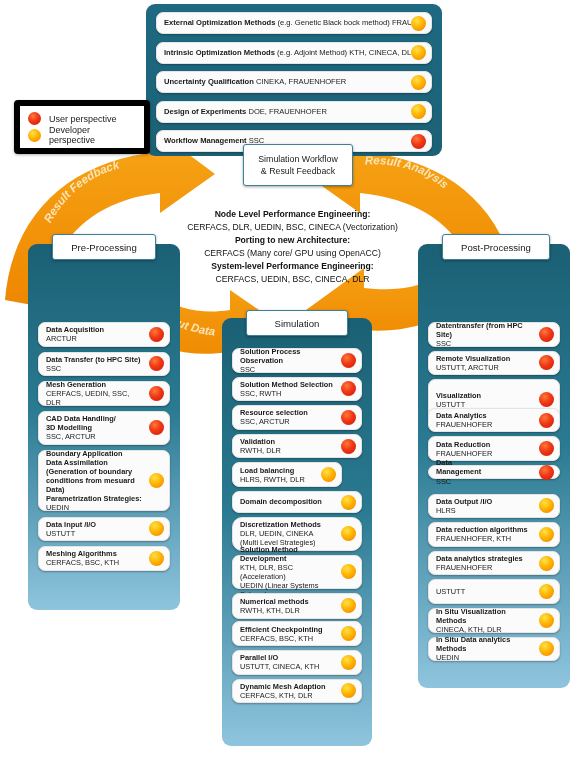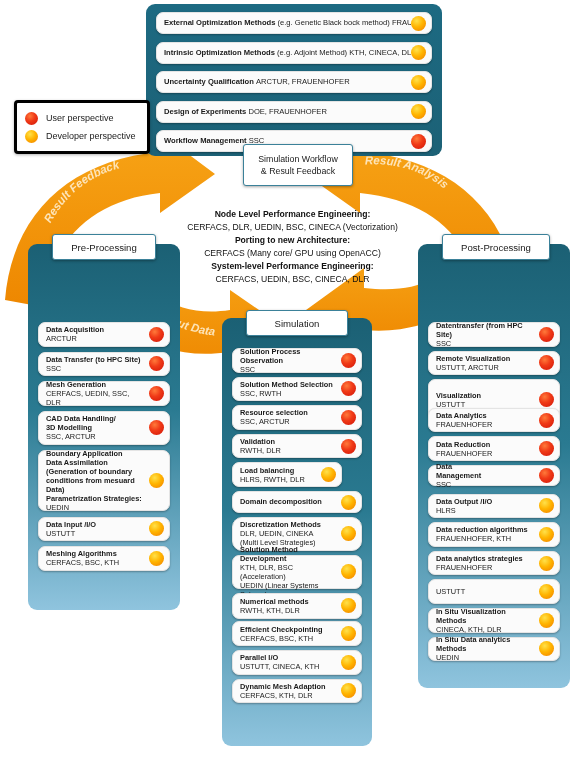--- a/index.html
+++ b/index.html
@@ -69,21 +69,21 @@
     text-align:center;
     font-size:9.6px;
     color:#1a1a1a;
     box-sizing:border-box;
   }
   #hdr-center{font-size:8.8px;line-height:1.38;}
 
   
   #legend{
     position:absolute;left:14px;top:100px;width:136px;height:54px;
-    background:#ffffff;border:3px solid #000000;border-radius:4px;
+    background:#ffffff;border:6px solid #000000;border-radius:4px;
     box-shadow:0 1px 3px rgba(0,0,0,.3);
     box-sizing:border-box;padding:6px 8px;
     display:flex;flex-direction:column;justify-content:space-around;
   }
   .legrow{display:flex;align-items:center;font-size:9px;}
   .legrow .dot{width:13px;height:13px;margin-right:8px;}
 
   
   #centertext{
     position:absolute;left:165px;top:208px;width:255px;
@@ -153,21 +153,21 @@
     <div class="panel-inner" id="top-rows">
         <div class="card toprow" style="left: 10px; top: 8px; width: 276px; height: 22px;">
           <div class="txt"><span class="b">External Optimization Methods </span><span class="r">(e.g. Genetic Black bock method) FRAUENHOFER</span></div>
           <span class="dot orange"></span>
         </div>
         <div class="card toprow" style="left: 10px; top: 37.5px; width: 276px; height: 22px;">
           <div class="txt"><span class="b">Intrinsic  Optimization Methods </span><span class="r">(e.g. Adjoint Method) KTH, CINECA, DLR</span></div>
           <span class="dot orange"></span>
         </div>
         <div class="card toprow" style="left: 10px; top: 67px; width: 276px; height: 22px;">
-          <div class="txt"><span class="b">Uncertainty Qualification </span><span class="r">ARCTUR, FRAUENHOFER</span></div>
+          <div class="txt"><span class="b">Uncertainty Qualification </span><span class="r">CINEKA, FRAUENHOFER</span></div>
           <span class="dot orange"></span>
         </div>
         <div class="card toprow" style="left: 10px; top: 96.5px; width: 276px; height: 22px;">
           <div class="txt"><span class="b">Design of Experiments </span><span class="r">DOE, FRAUENHOFER</span></div>
           <span class="dot orange"></span>
         </div>
         <div class="card toprow" style="left: 10px; top: 126px; width: 276px; height: 22px;">
           <div class="txt"><span class="b">Workflow Management </span><span class="r">SSC</span></div>
           <span class="dot red"></span>
         </div>
@@ -373,21 +373,21 @@
           </div>
           <span class="dot red"></span>
         </div>
         <div class="card colrow" style="left: 10px; top: 192.4px; width: 132px; height: 24.6px;">
           <div class="txt">
             <div class="b">Data Reduction</div>
             <div class="r">FRAUENHOFER</div>
           </div>
           <span class="dot red"></span>
         </div>
-        <div class="card colrow" style="left: 10px; top: 221px; width: 132px; height: 21px; gap: 46px;">
+        <div class="card colrow" style="left: 10px; top: 221px; width: 132px; height: 14px; gap: 46px;">
           <div class="txt">
             <div class="b">Data Management</div>
             <div class="r">SSC</div>
           </div>
           <span class="dot red"></span>
         </div>
         <div class="card colrow" style="left: 10px; top: 249.6px; width: 132px; height: 24.6px;">
           <div class="txt">
             <div class="b">Data Output  /I/O</div>
             <div class="r">HLRS</div>

